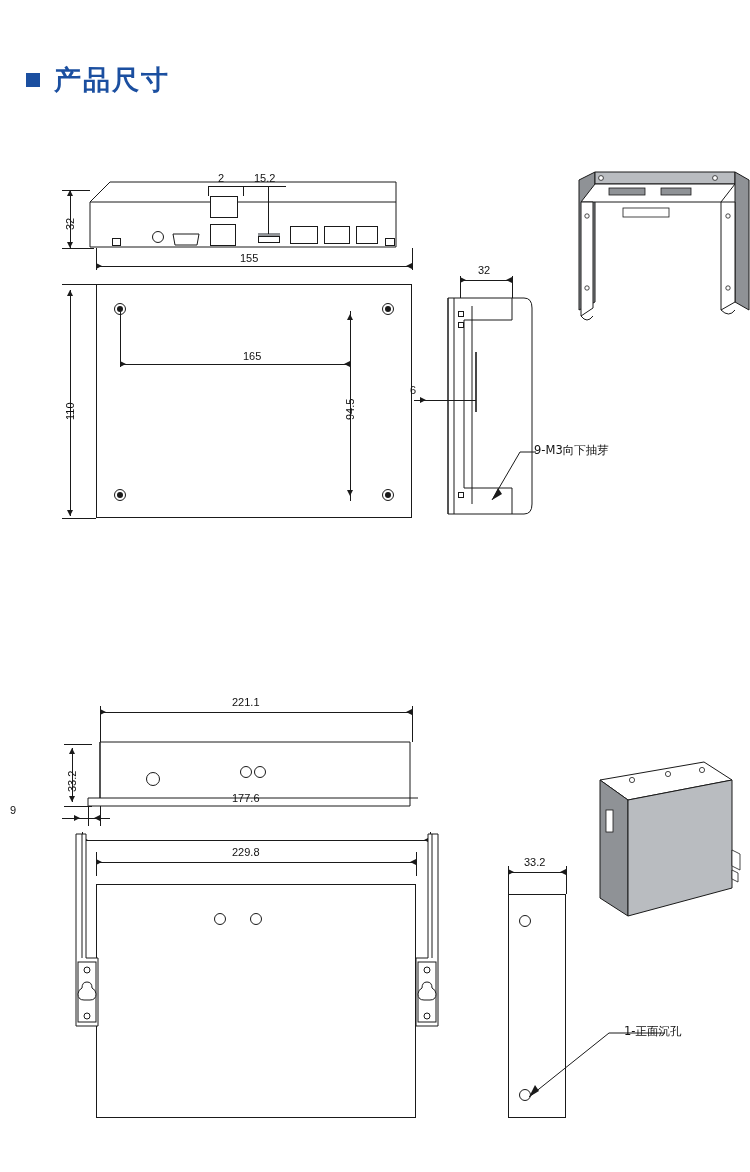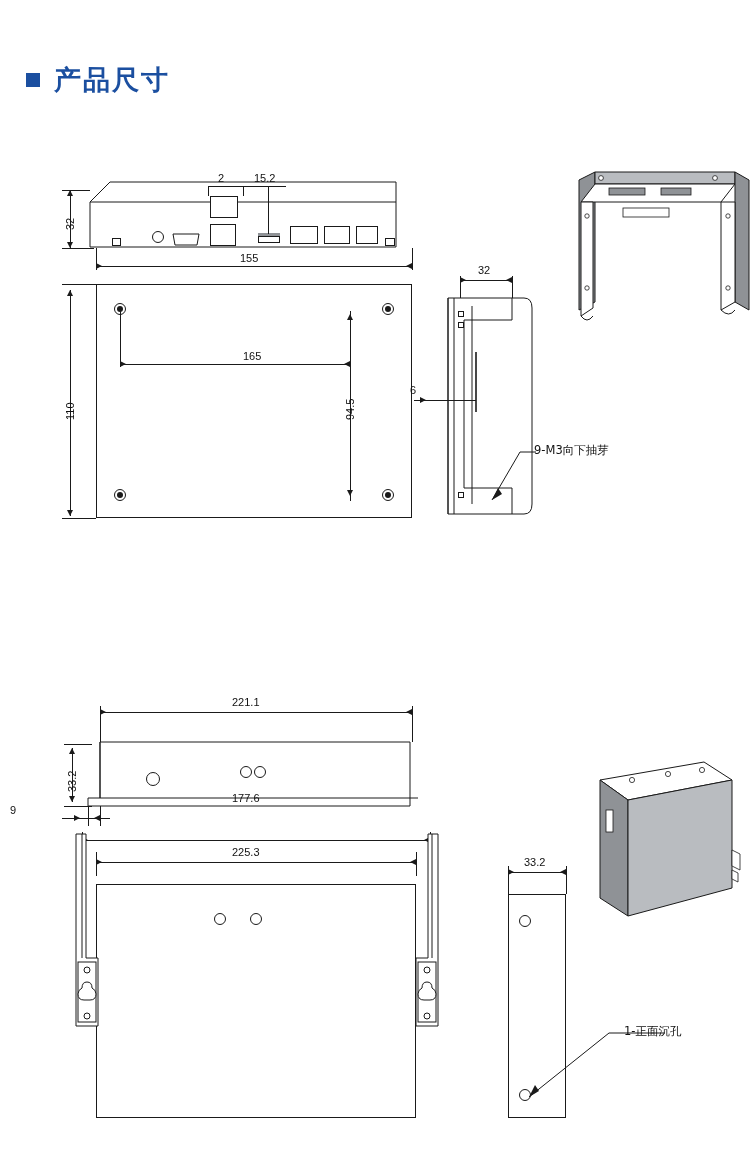--- a/index.html
+++ b/index.html
@@ -236,21 +236,21 @@
     <div class="arrowL" style="left:424px;top:837px;"></div>
     <div class="ln v" style="left:82px;top:832px;height:26px;"></div>
     <div class="ln v" style="left:430px;top:832px;height:26px;"></div>
     <div class="dim" style="left:232px;top:792px;">177.6</div>
 
     <div class="ln h" style="left:96px;top:862px;width:320px;"></div>
     <div class="arrowR" style="left:96px;top:859px;"></div>
     <div class="arrowL" style="left:410px;top:859px;"></div>
     <div class="ln v" style="left:96px;top:852px;height:24px;"></div>
     <div class="ln v" style="left:416px;top:852px;height:24px;"></div>
-    <div class="dim" style="left:232px;top:846px;">225.3</div>
+    <div class="dim" style="left:232px;top:846px;">229.8</div>
 
     <div class="box" style="left:96px;top:884px;width:320px;height:234px;"></div>
     <div class="circ" style="left:214px;top:913px;width:12px;height:12px;"></div>
     <div class="circ" style="left:250px;top:913px;width:12px;height:12px;"></div>
 
     <svg width="34" height="210" style="left:72px;top:830px;">
       <polygon points="4,4 14,4 14,128 26,128 26,196 4,196" fill="#ffffff" stroke="#1a1a1a" stroke-width="1"></polygon>
       <line x1="10" y1="4" x2="10" y2="128" stroke="#1a1a1a" stroke-width="1"></line>
       <rect x="6" y="132" width="18" height="60" fill="#ffffff" stroke="#1a1a1a" stroke-width="1"></rect>
       <circle cx="15" cy="140" r="3" fill="#fff" stroke="#1a1a1a" stroke-width="1"></circle>

